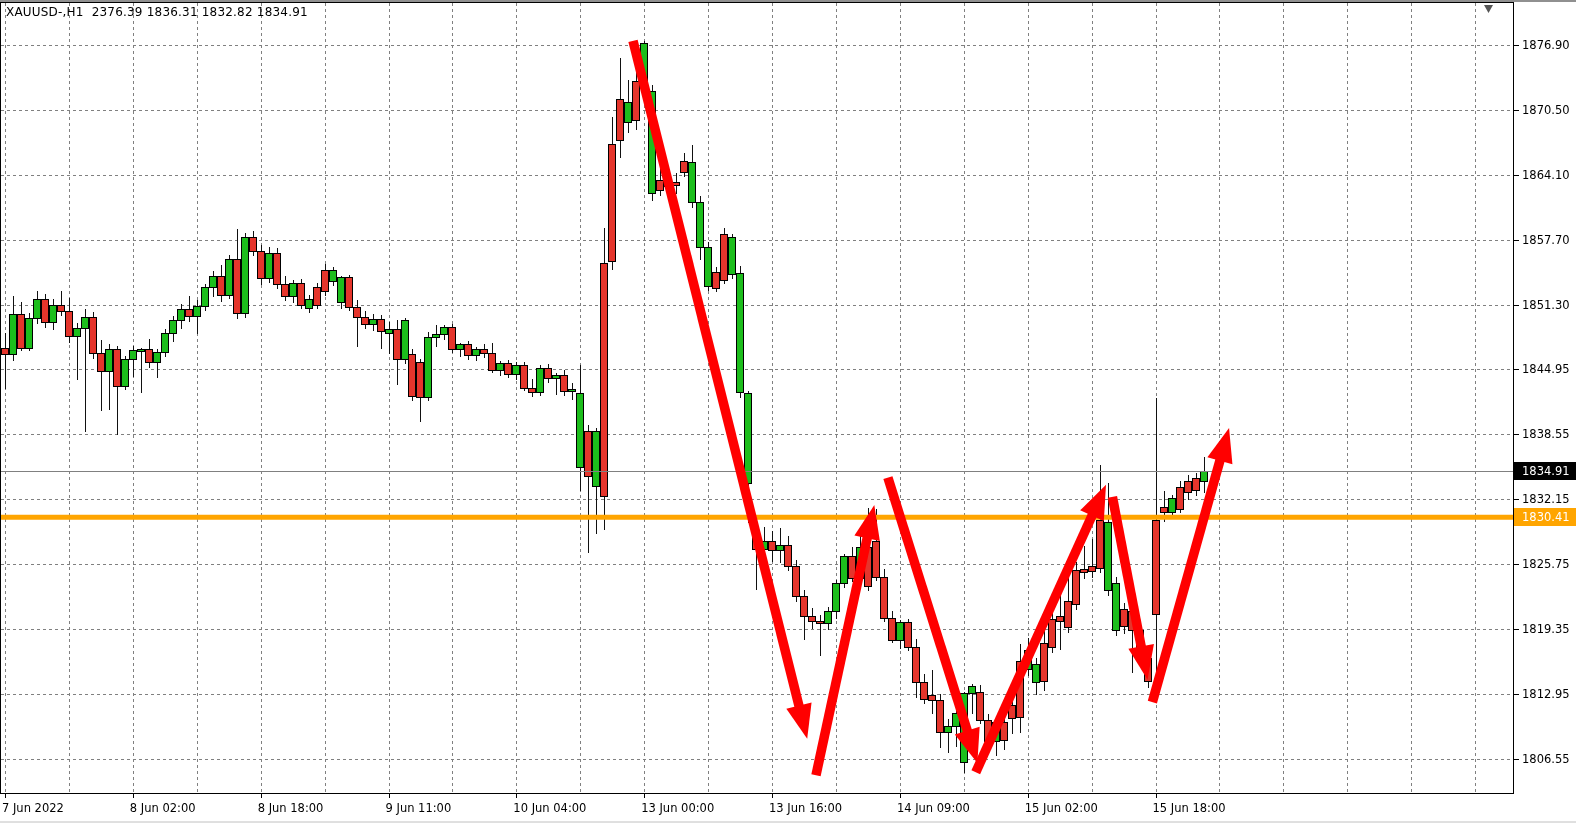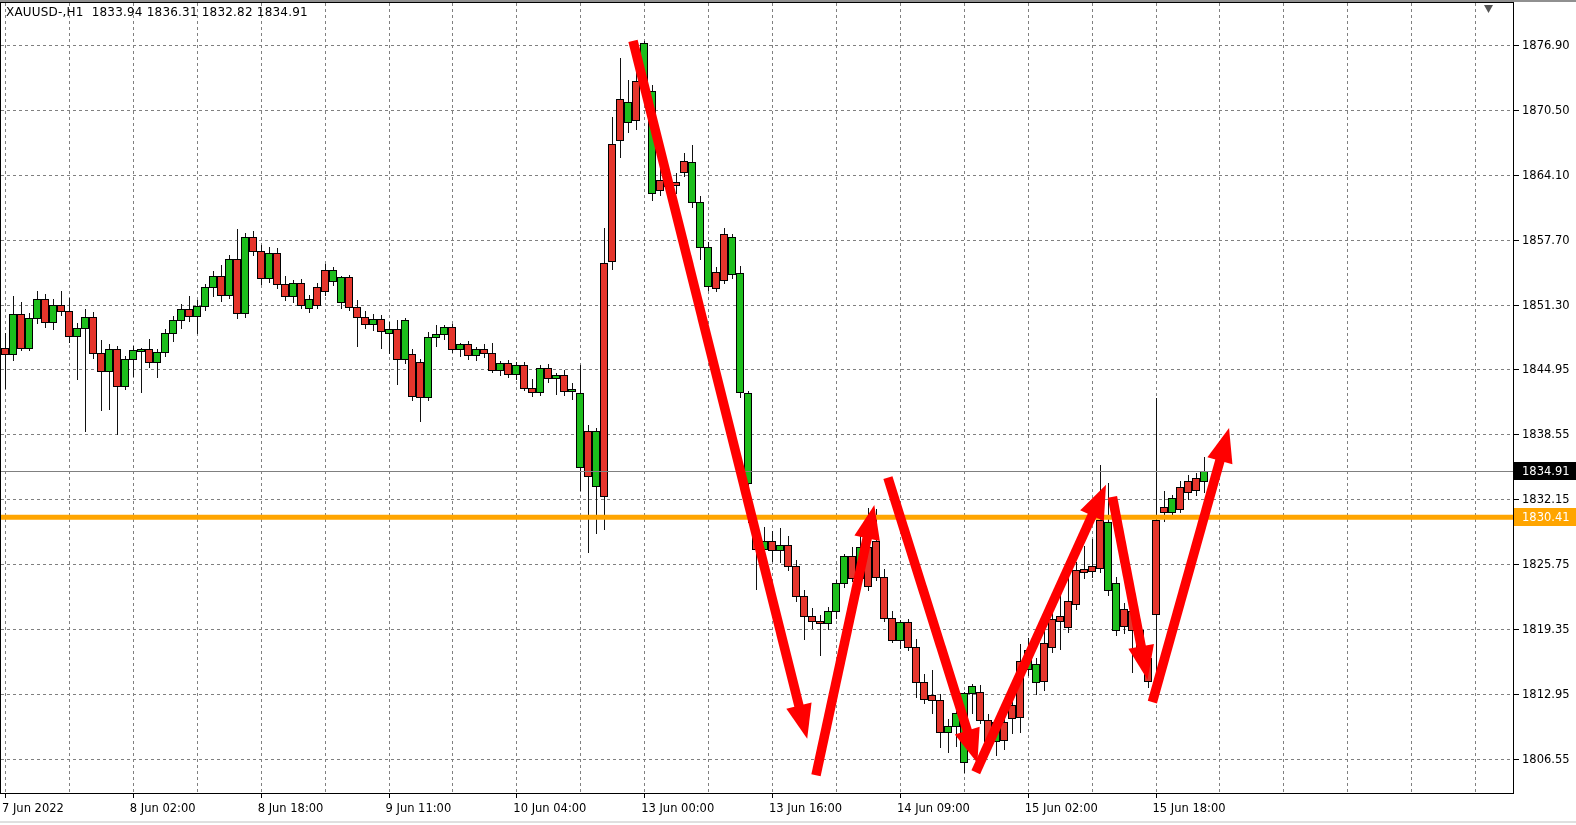--- a/index.html
+++ b/index.html
@@ -6,21 +6,21 @@
   #stage{position:relative;width:1576px;height:825px;background:#fff;overflow:hidden;
          font-family:"DejaVu Sans","Liberation Sans",sans-serif;}
   #chart-svg{position:absolute;left:0;top:0;}
   #title-overlay{position:absolute;left:6px;top:5px;font-size:12px;color:#000;
                  letter-spacing:0.2px;white-space:pre;z-index:5;}
 </style>
 </head>
 <body>
 
 <div id="stage">
-  <div id="title-overlay">XAUUSD-,H1  1833.94 1836.31 1832.82 1834.91</div>
+  <div id="title-overlay">XAUUSD-,H1  2376.39 1836.31 1832.82 1834.91</div>
   <svg id="chart-svg" width="1576" height="825" viewBox="0 0 1576 825" xmlns="http://www.w3.org/2000/svg">
       <rect x="0" y="0" width="1576" height="825" fill="#FFFFFF"></rect>
       <line x1="0" y1="1" x2="1576" y2="1" stroke="#909090" stroke-width="2"></line>
       <line x1="0" y1="822" x2="1576" y2="822" stroke="#c0c0c0" stroke-width="1"></line>
       <g shape-rendering="crispEdges">
         <line x1="5.5" y1="3" x2="5.5" y2="793" stroke="#808080" stroke-width="1" stroke-dasharray="3 3"></line>
         <line x1="69.5" y1="3" x2="69.5" y2="793" stroke="#808080" stroke-width="1" stroke-dasharray="3 3"></line>
         <line x1="133.5" y1="3" x2="133.5" y2="793" stroke="#808080" stroke-width="1" stroke-dasharray="3 3"></line>
         <line x1="197.5" y1="3" x2="197.5" y2="793" stroke="#808080" stroke-width="1" stroke-dasharray="3 3"></line>
         <line x1="261.5" y1="3" x2="261.5" y2="793" stroke="#808080" stroke-width="1" stroke-dasharray="3 3"></line>

